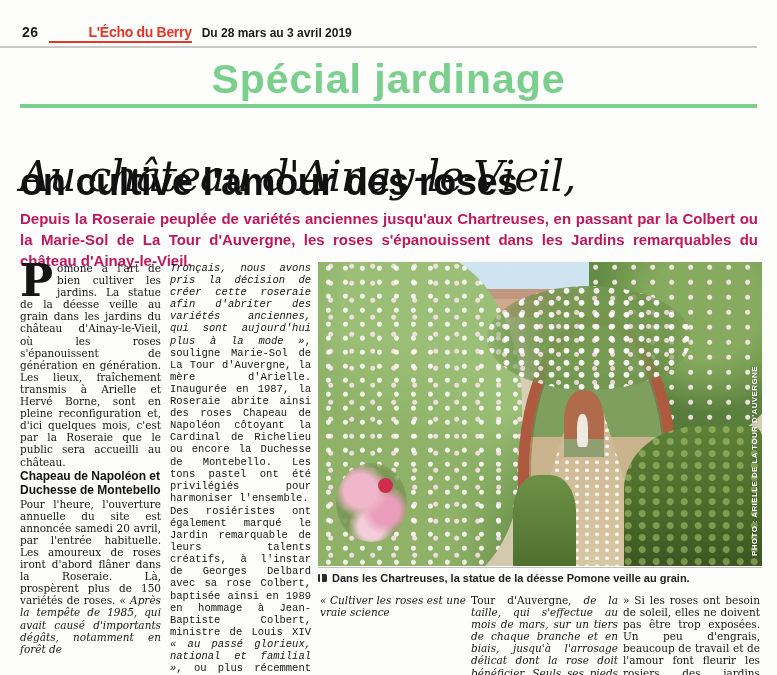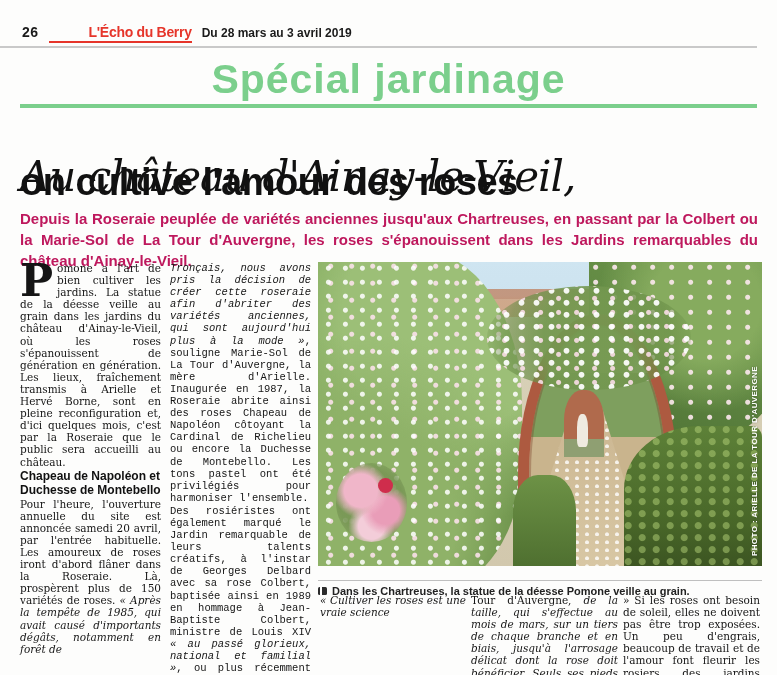--- a/index.html
+++ b/index.html
@@ -89,21 +89,21 @@
       radial-gradient(circle at 35% 35%, #f0b6c9 0 24%, transparent 40%),
       radial-gradient(circle at 70% 60%, #e99db8 0 20%, transparent 36%),
       radial-gradient(circle at 50% 80%, #f3cdd9 0 18%, transparent 32%),
       radial-gradient(circle at 50% 50%, rgba(120,150,85,.9) 0 60%, transparent 100%);}
   .ph-rose-red{position:absolute;left:13.5%;bottom:24%;width:3.4%;height:5%;
     border-radius:50%;background:#cf2d4c;}
   .ph-credit{position:absolute;right:3px;bottom:10px;color:#fff;font-size:8px;font-weight:bold;
     letter-spacing:.4px;writing-mode:vertical-rl;transform:rotate(180deg);
     text-shadow:0 0 2px rgba(0,0,0,.45);}
   
-  .caption{position:absolute;top:580px;left:318px;width:444px;border-top:1px solid #bfbfbf;
+  .caption{position:absolute;top:567px;left:318px;width:444px;border-top:1px solid #bfbfbf;
     padding-top:4px;font-size:11px;font-weight:bold;color:#222;display:flex;align-items:center;gap:5px;}
   .cap-sq{display:inline-block;width:9px;height:8px;border-radius:1.5px;flex:0 0 auto;
     background:linear-gradient(90deg,#2c2c2c 0 26%,#ffffff 26% 42%,#2c2c2c 42% 100%);}
 </style>
 </head>
 <body>
 
 <div class="masthead">
   <span class="pagenum">26</span>
   <span class="logo">L'Écho du Berry</span>

